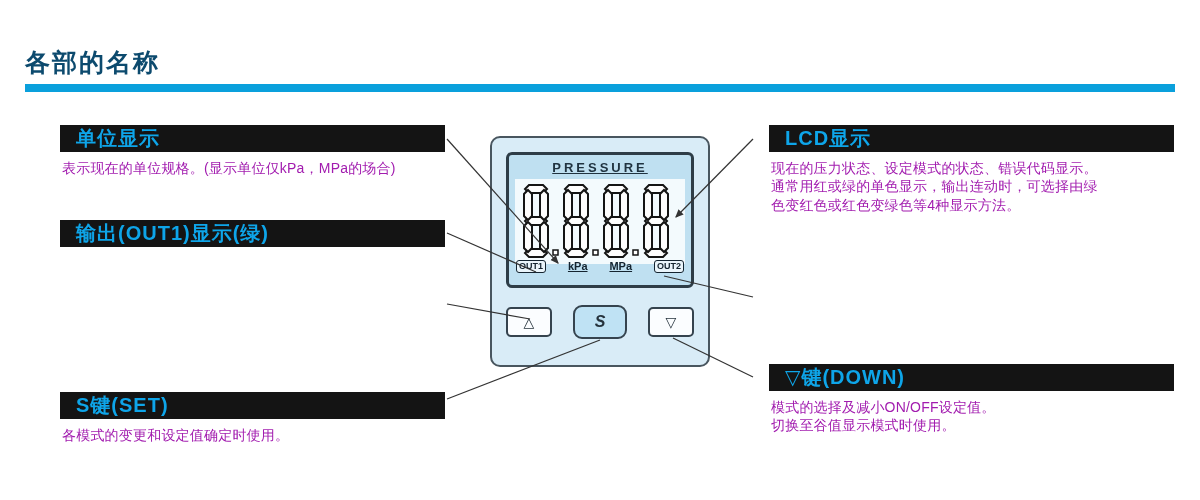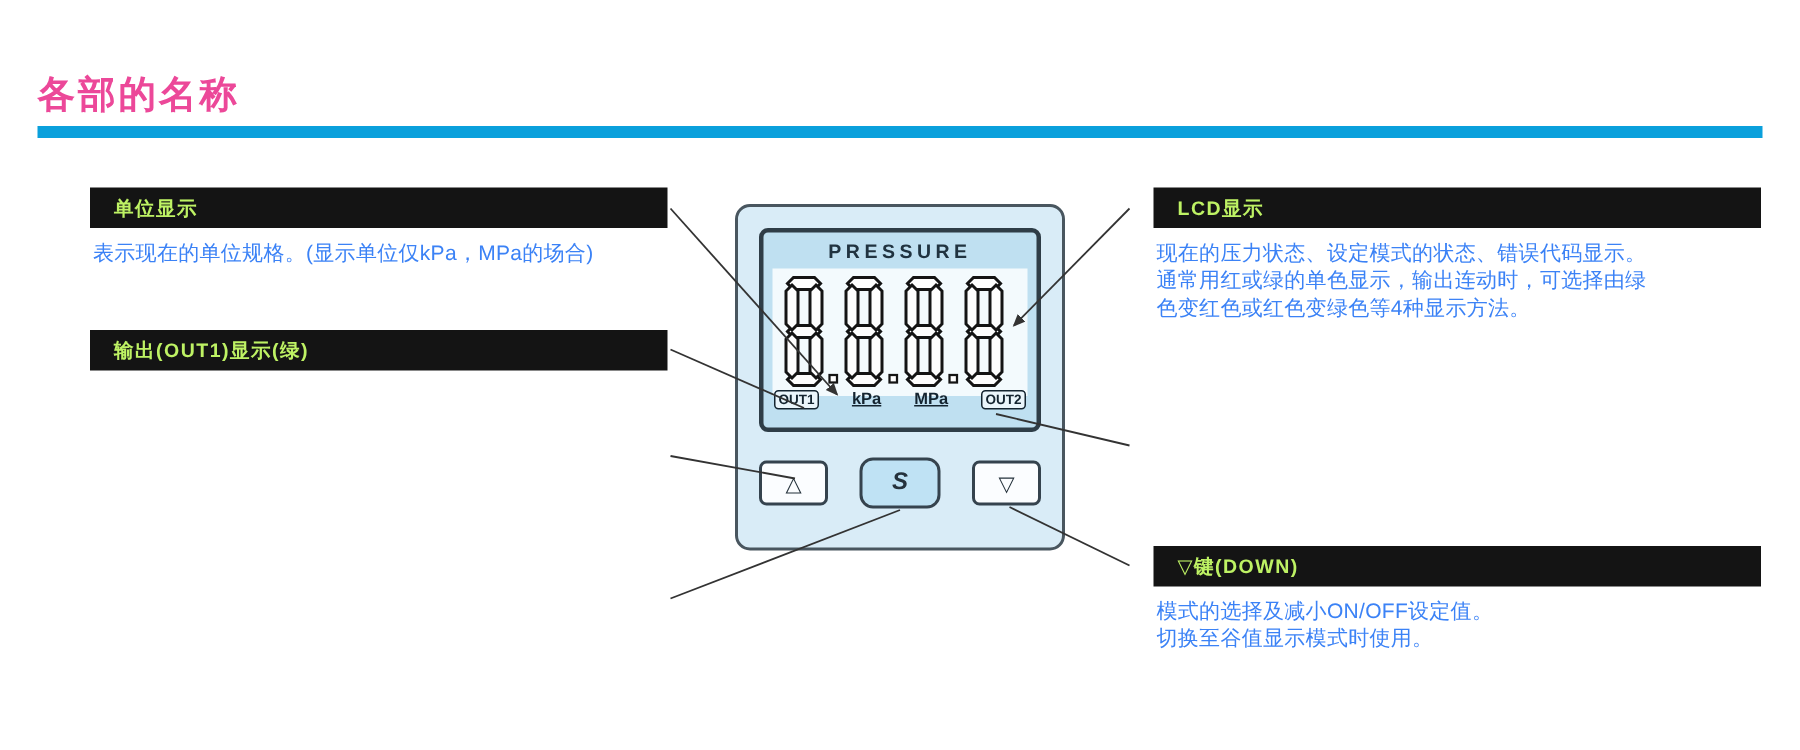--- a/index.html
+++ b/index.html
@@ -1,37 +1,37 @@
 <!DOCTYPE html>
 <html><head>
 <meta charset="utf-8">
 <style>
   * { margin:0; padding:0; box-sizing:border-box; }
   html,body { background:#fff; }
   body { font-family:"Liberation Sans","DejaVu Sans",sans-serif; color:#222; }
   .canvas { position:relative; width:1200px; height:500px; background:#fff; overflow:hidden; }
 
-  .page-title { position:absolute; left:25px; top:46px; font-size:25px; font-weight:bold; color:#ec4899; letter-spacing:2px; }
+  .page-title { position:absolute; left:25px; top:46px; font-size:25px; font-weight:bold; color:#0c4a6e; letter-spacing:2px; }
   .title-rule { position:absolute; left:25px; top:84px; width:1150px; height:8px; background:#0aa0dc; }
 
   .callout { position:absolute; }
   .callout.cl { left:60px; width:385px; }
   .callout.cr { left:769px; width:405px; }
-  .bar { height:27px; background:#141414; color:#bef264; font-size:13px; font-weight:bold;
+  .bar { height:27px; background:#141414; color:#0ea5e9; font-size:20px; font-weight:bold;
          line-height:27px; padding-left:16px; letter-spacing:1px; }
-  .desc { margin-top:7px; font-size:14px; color:#3b82f6; line-height:1.32;
+  .desc { margin-top:7px; font-size:14px; color:#a21caf; line-height:1.32;
           white-space:pre-line; padding-left:2px; letter-spacing:0.2px; }
 
   
   .device { position:absolute; left:490px; top:136px; width:220px; height:231px;
             border:2px solid #49565f; border-radius:10px; background:#d9ecf7; }
   .lcd { position:absolute; left:14px; top:14px; width:188px; height:136px;
          border:3px solid #2e3d47; border-radius:6px; background:#bfe0f1; }
   .lcd-brand { height:40px; line-height:26px; text-align:center; font-weight:bold;
-               font-size:13px; letter-spacing:3px; color:#203340; }
+               font-size:13px; letter-spacing:3px; color:#203340;text-decoration:underline; }
   .digits-panel { position:absolute; left:6px; top:24px; right:6px; bottom:21px;
                   background:#f3fafd; display:flex; align-items:center; justify-content:center; }
   .lcd-footer { position:absolute; left:0; right:0; bottom:1px; height:36px;
                 display:flex; align-items:center; justify-content:space-between; padding:0 7px; }
   .out-box { font-size:9px; font-weight:bold; border:1.5px solid #142430; border-radius:3px;
              padding:0 2px; line-height:11px; color:#142430; background:#eaf5fb; }
   .unit { font-size:11px; font-weight:bold; color:#142430;text-decoration:underline; }
 
   .btn-row { position:absolute; left:14px; right:14px; top:167px; display:flex;
              align-items:center; justify-content:space-between; }
@@ -54,20 +54,24 @@
   <div class="title-rule"></div>
 
   <div class="callout cl" style="top:125px">
     <div class="bar">单位显示</div>
     <div class="desc">表示现在的单位规格。(显示单位仅kPa，MPa的场合)</div>
   </div>
   <div class="callout cl" style="top:220px">
     <div class="bar">输出(OUT1)显示(绿)</div>
   </div>
   <div class="callout cl" style="top:291px">
+  </div>
+  <div class="callout cl" style="top:392px">
+    <div class="bar">S键(SET)</div>
+    <div class="desc">各模式的变更和设定值确定时使用。</div>
   </div>
 
   <div class="callout cr" style="top:125px">
     <div class="bar">LCD显示</div>
     <div class="desc">现在的压力状态、设定模式的状态、错误代码显示。
 通常用红或绿的单色显示，输出连动时，可选择由绿
 色变红色或红色变绿色等4种显示方法。</div>
   </div>
   <div class="callout cr" style="top:364px">
     <div class="bar">▽键(DOWN)</div>

